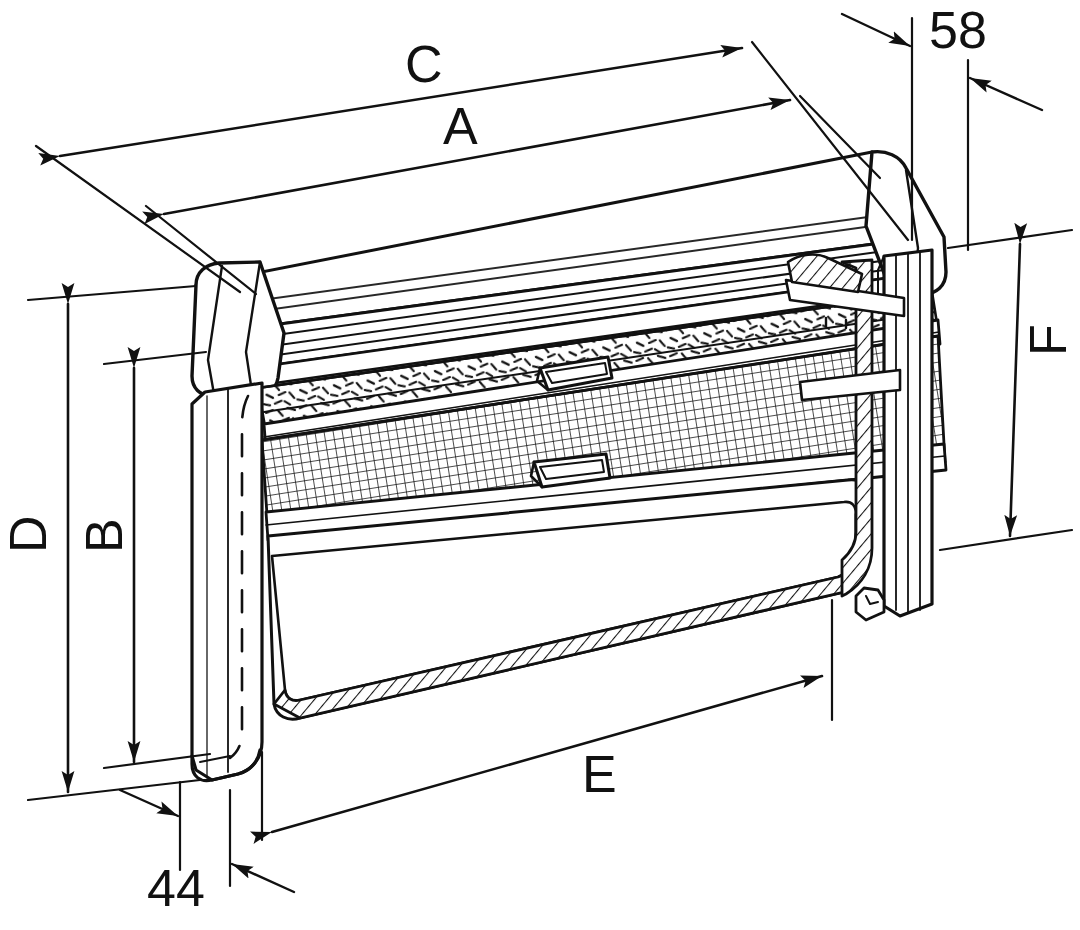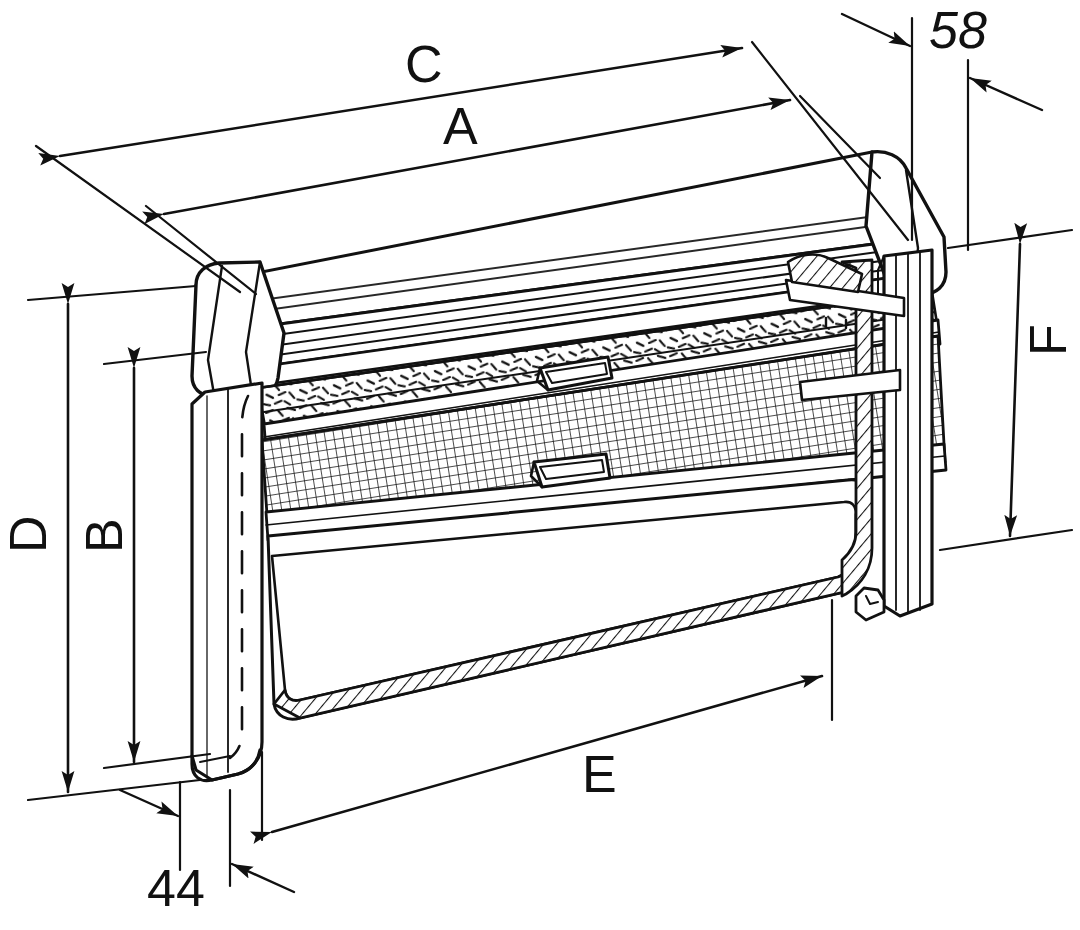--- a/index.html
+++ b/index.html
@@ -292,21 +292,21 @@
         <line x1="272" y1="832" x2="822" y2="676" stroke-width="2.6" marker-start="url(#arrowStart)" marker-end="url(#arrowEnd)"></line>
       </g>
 
     </g>
   </svg>
 
   <div class="dim-label" style="left:405px; top:38px; font-size:52px;">C</div>
 
   <div class="dim-label" style="left:443px; top:100px; font-size:52px;">A</div>
 
-  <div class="dim-label" style="left:929px; top:4px; font-size:52px;font-style:italic;">58</div>
+  <div class="dim-label" style="left:929px; top:4px; font-size:52px;">58</div>
 
   <div class="dim-label" style="left:1022px; top:356px; font-size:52px; transform:rotate(-90deg); transform-origin:left top;">F</div>
 
   <div class="dim-label" style="left:2px; top:553px; font-size:52px; transform:rotate(-90deg); transform-origin:left top;">D</div>
 
   <div class="dim-label" style="left:78px; top:553px; font-size:52px; transform:rotate(-90deg); transform-origin:left top;">B</div>
 
   <div class="dim-label" style="left:582px; top:748px; font-size:52px;">E</div>
 
   <div class="dim-label" style="left:147px; top:862px; font-size:52px;text-align:center;">44</div>

